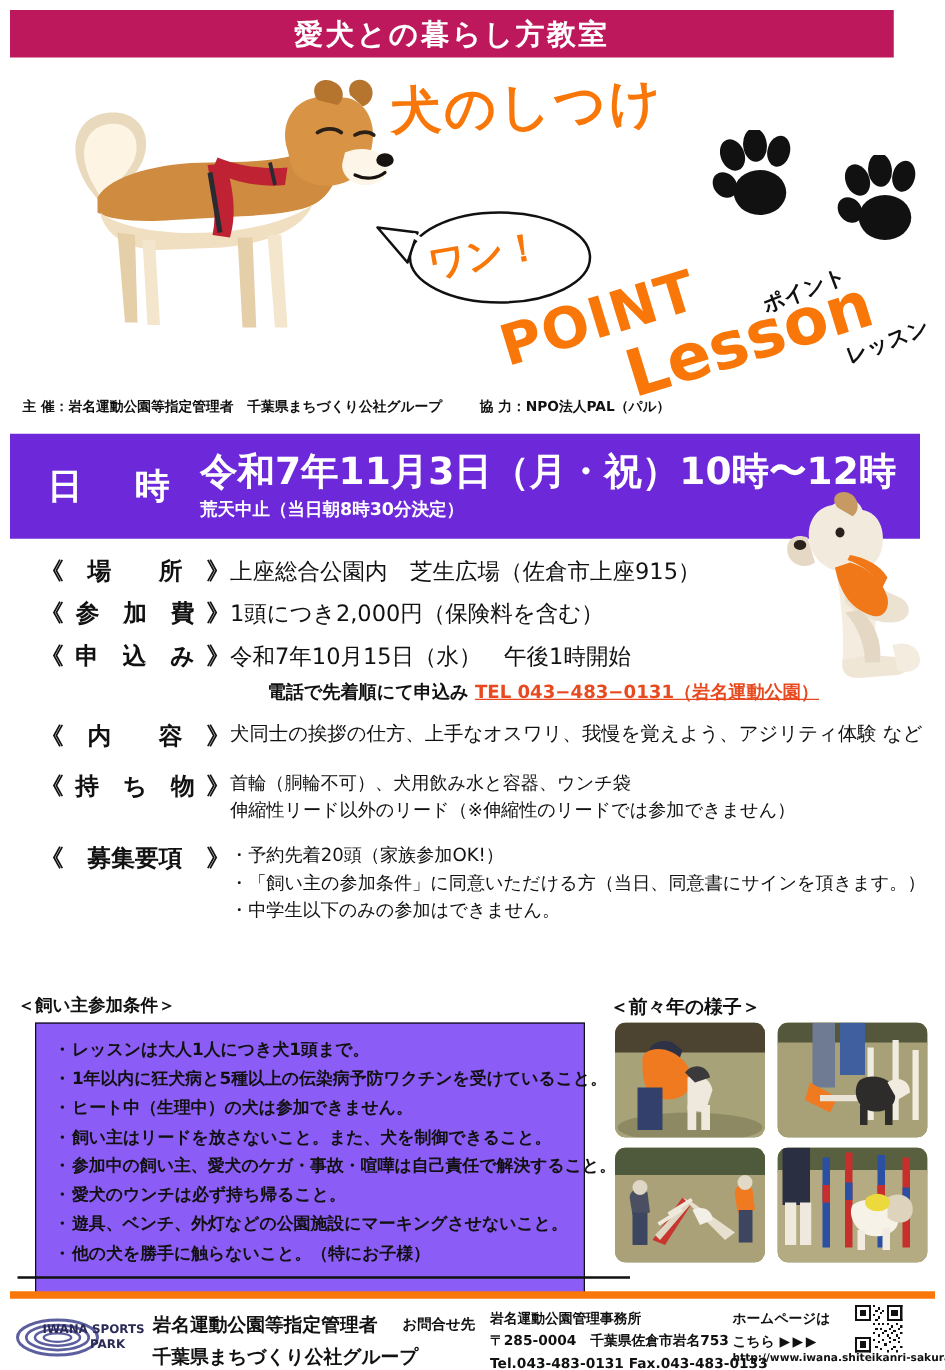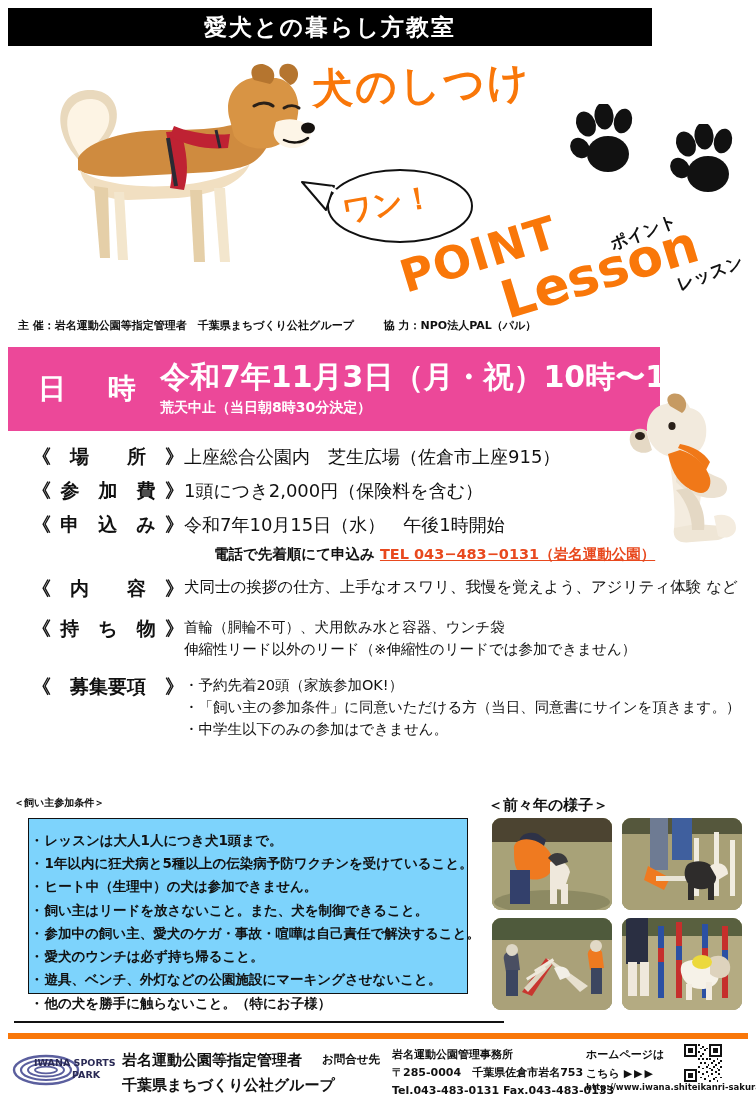--- a/index.html
+++ b/index.html
@@ -8,22 +8,22 @@
     background:#ffffff;
     font-family:"DejaVu Sans","Liberation Sans",sans-serif;
     color:#111;
     overflow:hidden;
     position:relative;
   }
   .page{position:relative;width:756px;height:1096px;overflow:hidden;}
 
   
   .top-banner{
-    position:absolute;left:8px;top:8px;width:644px;height:38px;
-    background:#000000;
+    position:absolute;left:8px;top:8px;width:707px;height:38px;
+    background:#be185d;
     display:flex;align-items:center;justify-content:center;
   }
   .top-banner .txt{
     color:#fff;font-size:23px;font-weight:bold;letter-spacing:2px;
   }
 
   
   .hero{position:absolute;left:0;top:46px;width:756px;height:266px;}
 
   
@@ -70,22 +70,22 @@
   
   .organizer{
     position:absolute;left:18px;top:318px;width:724px;
     font-size:11px;font-weight:bold;color:#111;
     white-space:nowrap;
   }
   .organizer .coop{margin-left:26px;}
 
   
   .date-band{
-    position:absolute;left:8px;top:347px;width:652px;height:84px;
-    background:#ec4899;
+    position:absolute;left:8px;top:347px;width:728px;height:84px;
+    background:#6d28d9;
   }
   .date-label{
     position:absolute;left:30px;top:23px;
     color:#fff;font-size:28px;font-weight:bold;letter-spacing:16px;
   }
   .date-main{
     position:absolute;left:152px;top:10px;
     color:#fff;font-size:30px;font-weight:bold;white-space:nowrap;
   }
   .date-sub{
@@ -119,26 +119,26 @@
     font-size:14.5px;font-weight:bold;line-height:1.5;white-space:nowrap;
   }
   .tel{color:#E8491E;text-decoration:underline;}
   .row-content{margin-top:10px;}
   .row-bring{margin-top:14px;}
   .row-req{margin-top:14px;}
 
   
   .cond-title{
     position:absolute;left:14px;top:796px;
-    font-size:10px;font-weight:bold;color:#111;white-space:nowrap;
+    font-size:14px;font-weight:bold;color:#111;white-space:nowrap;
   }
   .cond-box{
-    position:absolute;left:28px;top:818px;width:440px;height:176px;
-    border:1px solid #111;background:#7dd3fc;
-    box-sizing:border-box;padding:10px 8px 0 1px;
+    position:absolute;left:28px;top:818px;width:440px;height:220px;
+    border:1px solid #111;background:#8b5cf6;
+    box-sizing:border-box;padding:10px 8px 0 14px;
   }
   .cond-box li{
     list-style:none;font-size:13.5px;font-weight:bold;
     line-height:1.72;white-space:nowrap;color:#111;
   }
   .cond-box ul{margin:0;padding:0;}
   .cond-box li::before{content:"・";margin-right:1px;}
 
   
   .gal-title{

